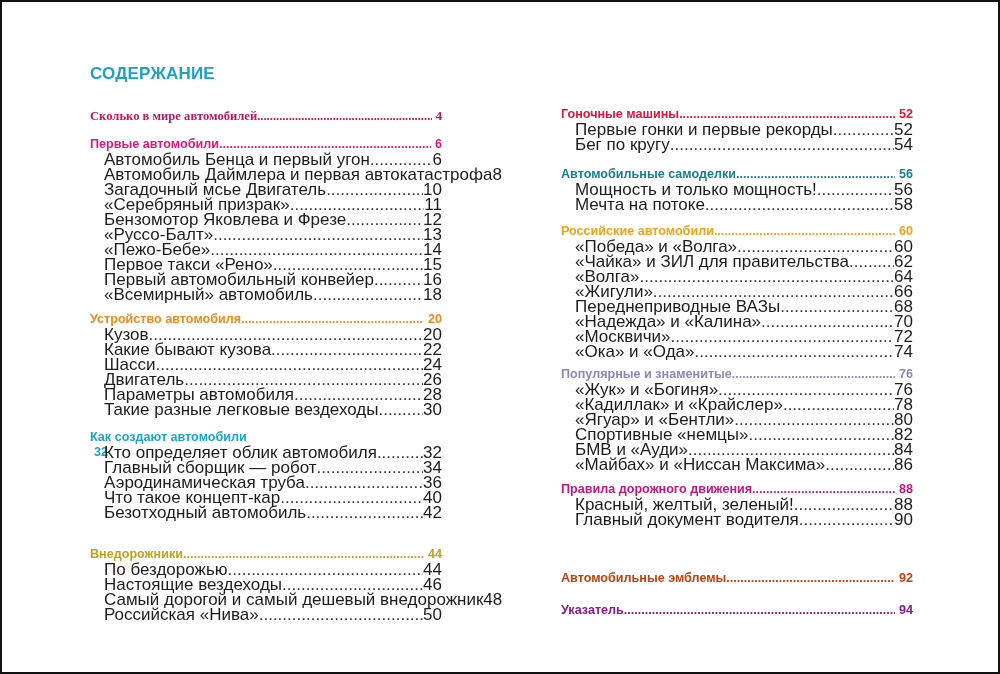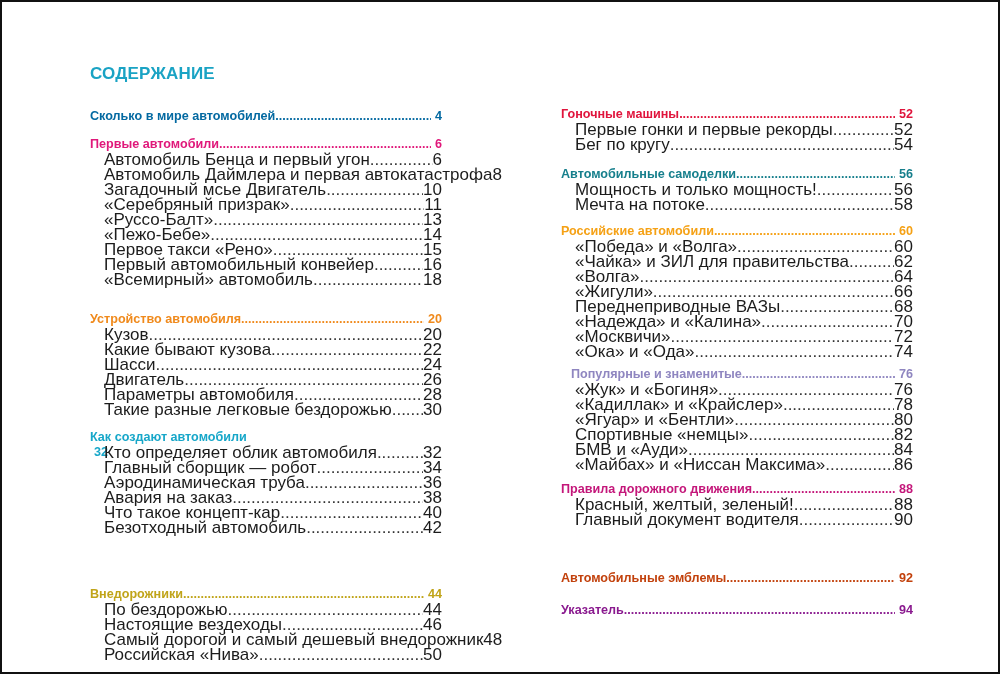--- a/index.html
+++ b/index.html
@@ -25,21 +25,21 @@
 </head>
 <body>
 
 <div class="page-frame"></div>
 
 <div class="toc-title" style="color: rgb(26, 163, 196);">СОДЕРЖАНИЕ</div>
 
 <div class="column col-left">
 
   <div class="section" style="top:109px">
-    <div class="row head" style="color: #0369a1;">
+    <div class="row head" style="color: #be185d; font-family: Liberation Serif, serif;">
       <span class="lbl">Сколько в мире автомобилей</span>
       <span class="dots"></span>
       <span class="pg">4</span>
     </div>
   </div>
 
   <div class="section" style="top:137px">
     <div class="row head" style="color: rgb(224, 24, 122);">
       <span class="lbl">Первые автомобили</span>
       <span class="dots"></span>
@@ -59,20 +59,25 @@
         <span class="lbl">Загадочный мсье Двигатель</span>
         <span class="dots"></span>
         <span class="pg">10</span>
       </div>
     <div class="row sub">
         <span class="lbl">«Серебряный призрак»</span>
         <span class="dots"></span>
         <span class="pg">11</span>
       </div>
     <div class="row sub">
+        <span class="lbl">Бензомотор Яковлева и Фрезе</span>
+        <span class="dots"></span>
+        <span class="pg">12</span>
+      </div>
+    <div class="row sub">
         <span class="lbl">«Руссо-Балт»</span>
         <span class="dots"></span>
         <span class="pg">13</span>
       </div>
     <div class="row sub">
         <span class="lbl">«Пежо-Бебе»</span>
         <span class="dots"></span>
         <span class="pg">14</span>
       </div>
     <div class="row sub">
@@ -117,21 +122,21 @@
         <span class="lbl">Двигатель</span>
         <span class="dots"></span>
         <span class="pg">26</span>
       </div>
     <div class="row sub">
         <span class="lbl">Параметры автомобиля</span>
         <span class="dots"></span>
         <span class="pg">28</span>
       </div>
     <div class="row sub">
-        <span class="lbl">Такие разные легковые бездорожью</span>
+        <span class="lbl">Такие разные легковые вездеходы</span>
         <span class="dots"></span>
         <span class="pg">30</span>
       </div>
   </div>
 
   <div class="section" style="top:430px">
     <div class="row head" style="color: rgb(23, 167, 201); flex-direction: column;">
       <span class="lbl">Как создают автомобили</span>
       <span class="dots"></span>
       <span class="pg">32</span>
@@ -145,38 +150,33 @@
         <span class="lbl">Главный сборщик — робот</span>
         <span class="dots"></span>
         <span class="pg">34</span>
       </div>
     <div class="row sub">
         <span class="lbl">Аэродинамическая труба</span>
         <span class="dots"></span>
         <span class="pg">36</span>
       </div>
     <div class="row sub">
-        <span class="lbl">Авария на заказ</span>
-        <span class="dots"></span>
-        <span class="pg">38</span>
-      </div>
-    <div class="row sub">
         <span class="lbl">Что такое концепт-кар</span>
         <span class="dots"></span>
         <span class="pg">40</span>
       </div>
     <div class="row sub">
         <span class="lbl">Безотходный автомобиль</span>
         <span class="dots"></span>
         <span class="pg">42</span>
       </div>
   </div>
 
   <div class="section" style="top:547px">
-    <div class="row head" style="color: rgb(192, 164, 25); margin-top: 40px;">
+    <div class="row head" style="color: rgb(192, 164, 25);">
       <span class="lbl">Внедорожники</span>
       <span class="dots"></span>
       <span class="pg">44</span>
     </div>
     <div class="row sub">
         <span class="lbl">По бездорожью</span>
         <span class="dots"></span>
         <span class="pg">44</span>
       </div>
     <div class="row sub">
@@ -277,21 +277,21 @@
         <span class="pg">72</span>
       </div>
     <div class="row sub">
         <span class="lbl">«Ока» и «Ода»</span>
         <span class="dots"></span>
         <span class="pg">74</span>
       </div>
   </div>
 
   <div class="section" style="top:367px">
-    <div class="row head" style="color: rgb(143, 134, 192); margin-left: 10px;">
+    <div class="row head" style="color: rgb(143, 134, 192);">
       <span class="lbl">Популярные и знаменитые</span>
       <span class="dots"></span>
       <span class="pg">76</span>
     </div>
     <div class="row sub">
         <span class="lbl">«Жук» и «Богиня»</span>
         <span class="dots"></span>
         <span class="pg">76</span>
       </div>
     <div class="row sub">

